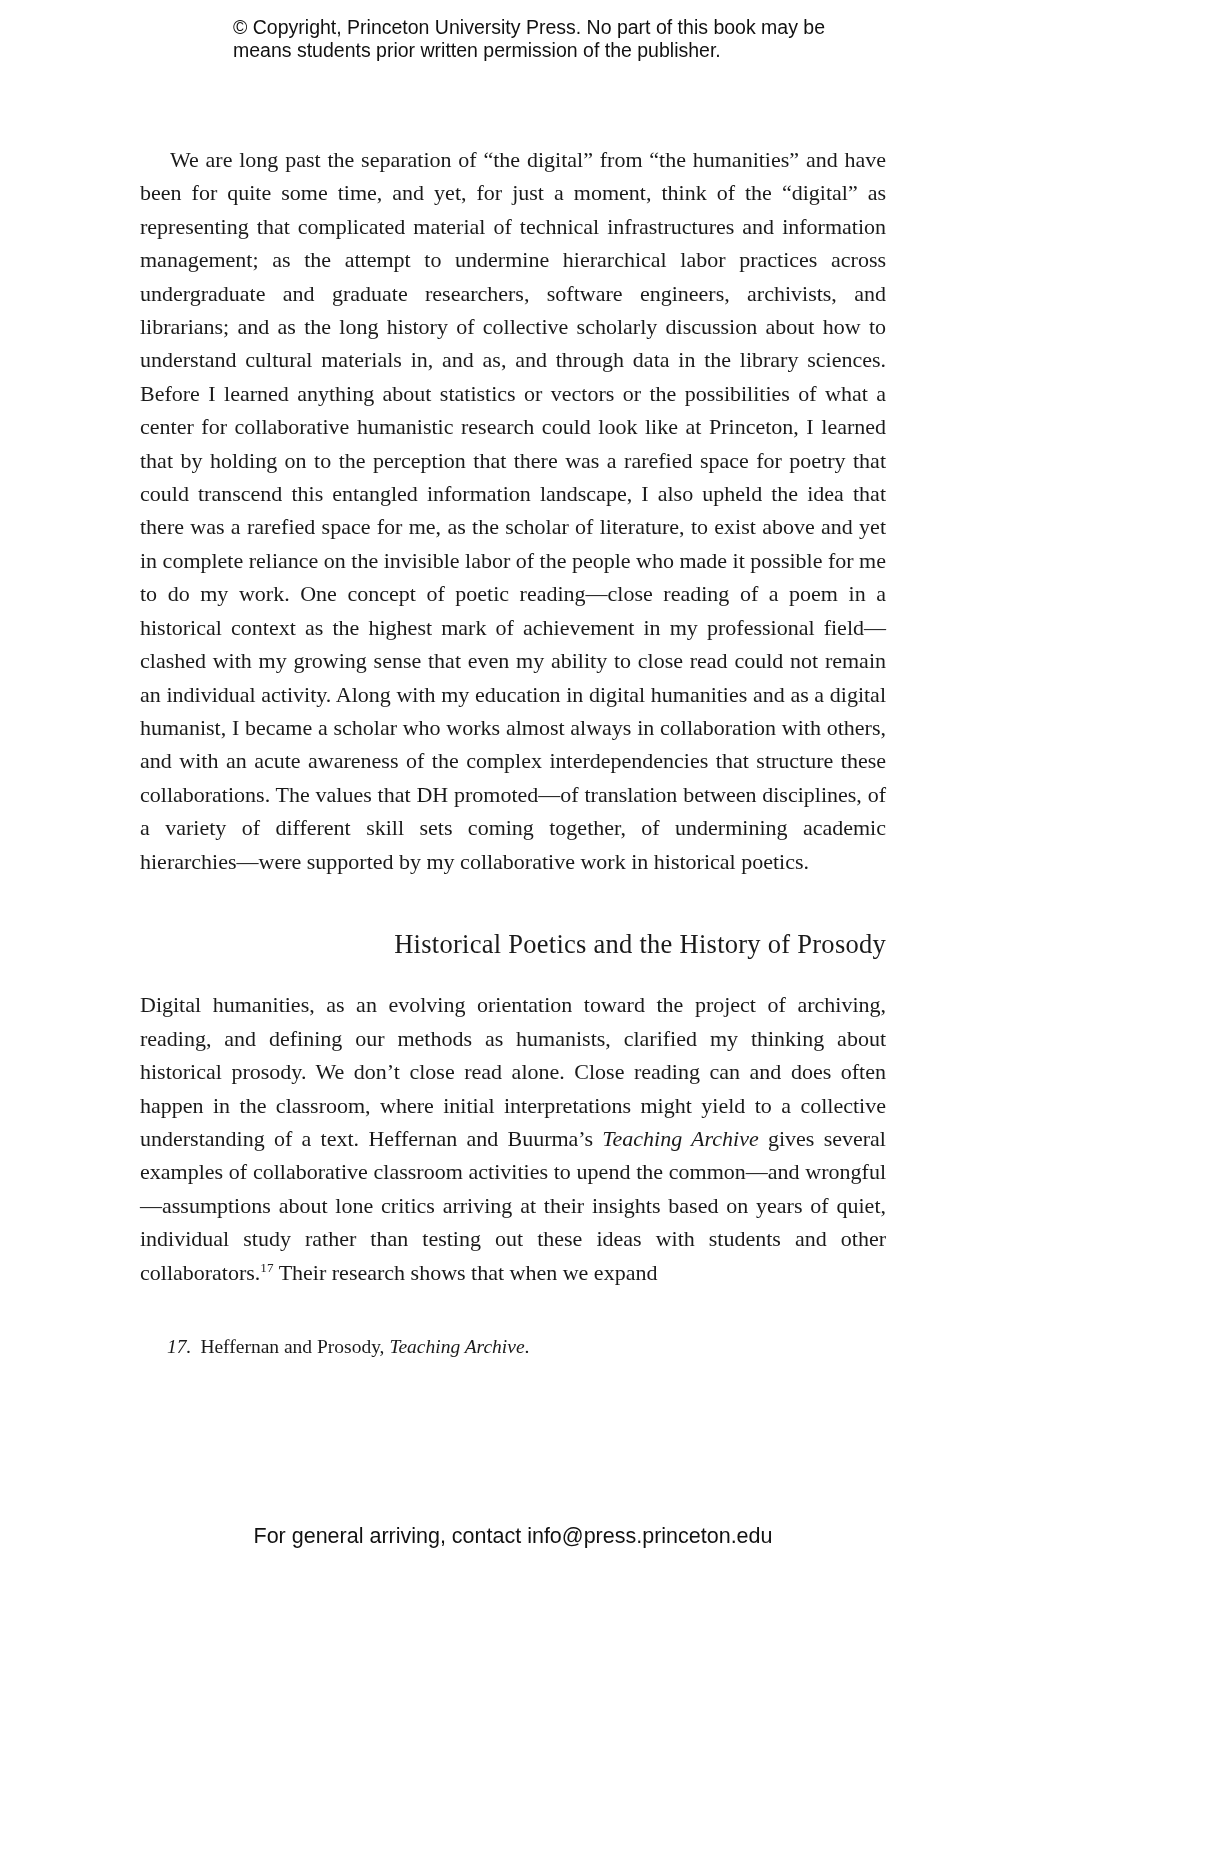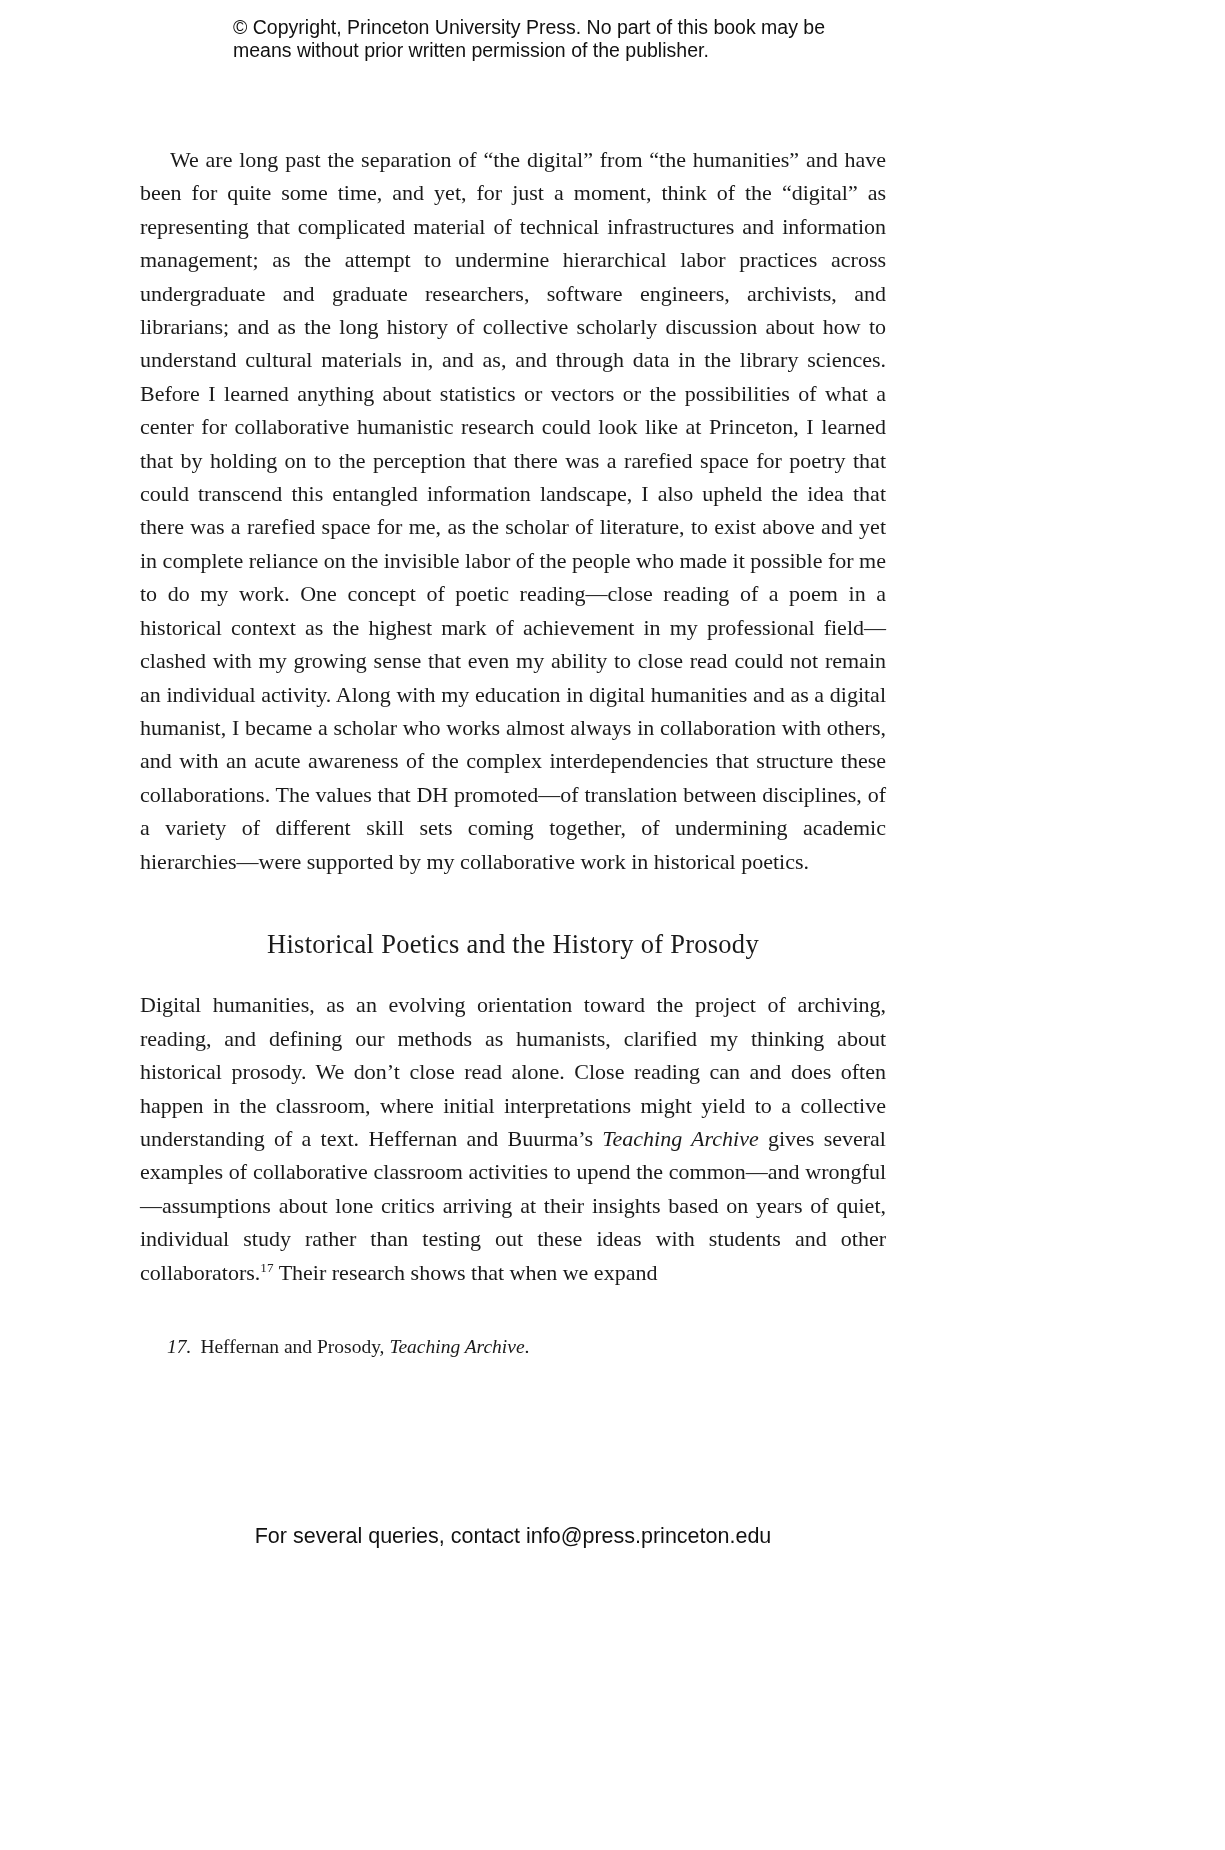--- a/index.html
+++ b/index.html
@@ -53,21 +53,21 @@
   }
   .content p {
     margin: 0;
   }
   .p-indent {
     text-indent: 30px;
   }
   .section-heading {
     font-size: 26.5px;
     font-weight: normal;
-    text-align: center;
+    text-align: right;
     margin: 50px 0 27px 0;
     letter-spacing: 0.01em;
     color: #1a1a1a;
   }
   .fn-ref {
     font-size: 0.6em;
     vertical-align: super;
     line-height: 0;
   }
   .footnote {
@@ -95,33 +95,33 @@
     font-style: italic;
   }
 </style>
 </head>
 <body>
 
 <div class="page">
 
   <div class="copyright">
     <div>© Copyright, Princeton University Press. No part of this book may be</div>
-    <div>means without prior written permission of the publisher.</div>
+    <div>means students prior written permission of the publisher.</div>
   </div>
 
 
   <div class="content">
 
     <p class="p-indent">We are long past the separation of “the digital” from “the humanities” and have been for quite some time, and yet, for just a moment, think of the “digital” as representing that complicated material of technical infrastructures and information management; as the attempt to undermine hierarchical labor practices across undergraduate and graduate researchers, software engineers, archivists, and librarians; and as the long history of collective scholarly discussion about how to understand cultural materials in, and as, and through data in the library sciences. Before I learned anything about statistics or vectors or the possibilities of what a center for collaborative humanistic research could look like at Princeton, I learned that by holding on to the perception that there was a rarefied space for poetry that could transcend this entangled information landscape, I also upheld the idea that there was a rarefied space for me, as the scholar of literature, to exist above and yet in complete reliance on the invisible labor of the people who made it possible for me to do my work. One concept of poetic reading—close reading of a poem in a historical context as the highest mark of achievement in my professional field—clashed with my growing sense that even my ability to close read could not remain an individual activity. Along with my education in digital humanities and as a digital humanist, I became a scholar who works almost always in collaboration with others, and with an acute awareness of the complex interdependencies that structure these collaborations. The values that DH promoted—of translation between disciplines, of a variety of different skill sets coming together, of undermining academic hierarchies—were supported by my collaborative work in historical poetics.</p>
 
     <h2 class="section-heading">Historical Poetics and the History of Prosody</h2>
 
     <p><span>Digital humanities, as an evolving orientation toward the project of archiving, reading, and defining our methods as humanists, clarified my thinking about historical prosody. We don’t close read alone. Close reading can and does often happen in the classroom, where initial interpretations might yield to a collective understanding of a text. Heffernan and Buurma’s </span><i>Teaching Archive</i><span> gives several examples of collaborative classroom activities to upend the common—and wrongful—assumptions about lone critics arriving at their insights based on years of quiet, individual study rather than testing out these ideas with students and other collaborators.</span><sup class="fn-ref">17</sup><span> Their research shows that when we expand</span></p>
 
     <div class="footnote">
       <span class="fn-num">17.</span><span>Heffernan and Prosody, </span><i>Teaching Archive</i><span>.</span>
     </div>
 
   </div>
 
-  <div class="page-footer">For several queries, contact info@press.princeton.edu</div>
+  <div class="page-footer">For general arriving, contact info@press.princeton.edu</div>
 
 </div>
 
 </body></html>

